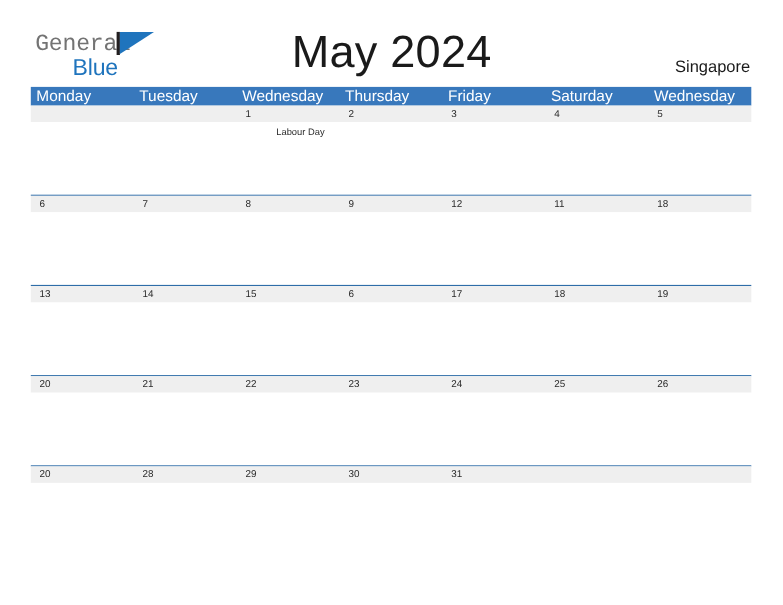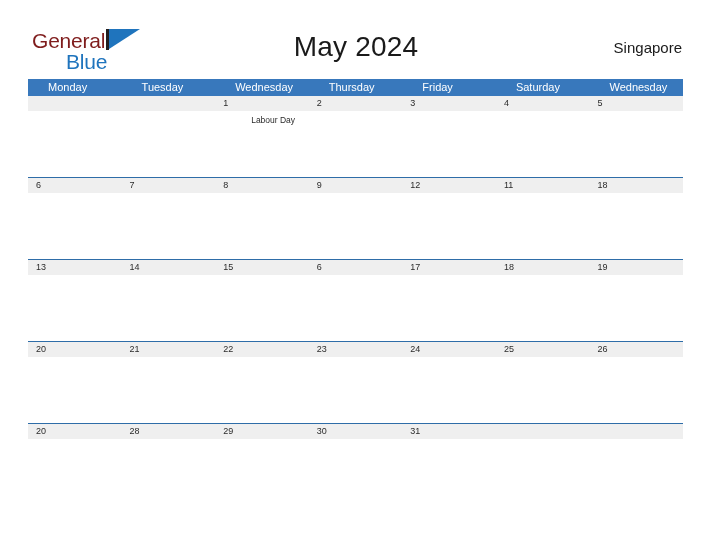--- a/index.html
+++ b/index.html
@@ -36,22 +36,22 @@
     height: 46px;
     user-select: none;
   }
   .logo-general {
     position: absolute;
     left: 0;
     top: 0;
     font-size: 21px;
     line-height: 25px;
     letter-spacing: -0.2px;
-    color: #7f1d1d;
-    font-family: Liberation Sans, sans-serif;
+    color: #737373;
+    font-family: Liberation Mono, monospace;
     text-align: right;
   }
   .logo-blue {
     position: absolute;
     left: 34px;
     top: 21px;
     font-size: 21px;
     line-height: 25px;
     letter-spacing: -0.2px;
     color: #1f74bd;
@@ -81,32 +81,32 @@
     height: 21px;
     background: #231f20;
   }
 
   .cal-title {
     position: absolute;
     left: 0;
     right: 0;
     top: 29px;
     text-align: center;
-    font-size: 28px;
+    font-size: 41px;
     line-height: 36px;
     font-weight: 400;
     color: #1a1a1a;
     letter-spacing: 0.2px;
     font-family: "Liberation Sans", sans-serif;
   }
 
   .cal-region {
     position: absolute;
     right: 30px;
-    top: 39px;
+    top: 52px;
     font-size: 15px;
     line-height: 18px;
     color: #1a1a1a;
     font-family: "Liberation Sans", sans-serif;
     text-align: center;
   }
 
   
   .calendar {
     position: absolute;
@@ -117,23 +117,23 @@
 
   .weekday-row {
     display: flex;
     width: 100%;
     background: #3878bc;
     height: 17px;
   }
   .weekday-cell {
     flex: 1 1 0;
     color: #ffffff;
-    font-size: 11px;
+    font-size: 14px;
     line-height: 17px;
-    padding-left: 20px;
+    padding-left: 5px;
     box-sizing: border-box;
     white-space: nowrap;
     overflow: hidden;
   }
 
   .week-row {
     width: 100%;
     border-top: 1.3px solid #2e6da8;
     box-sizing: border-box;
   }

